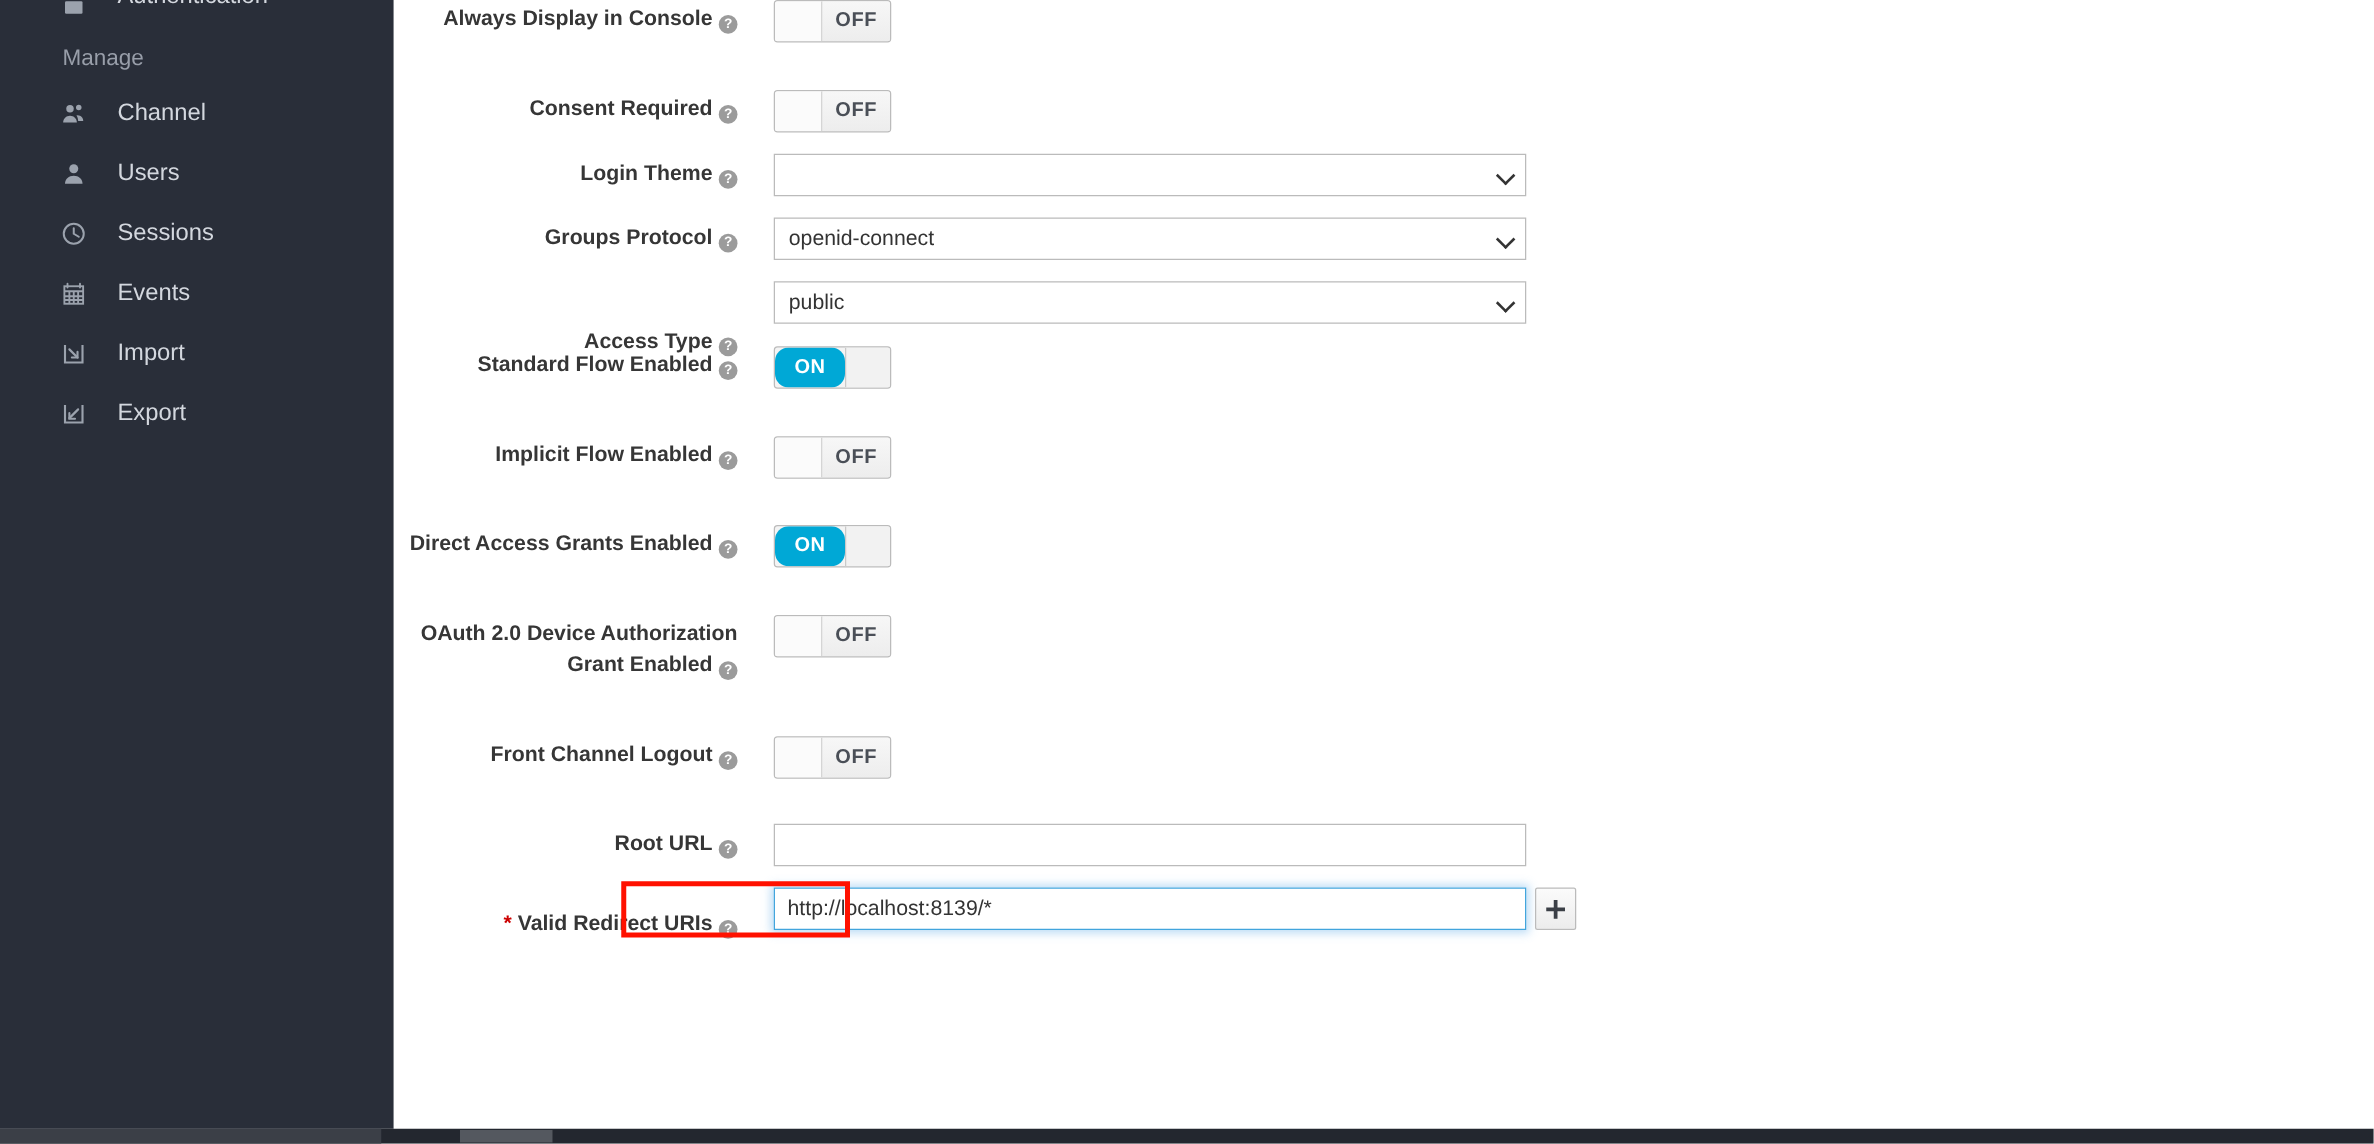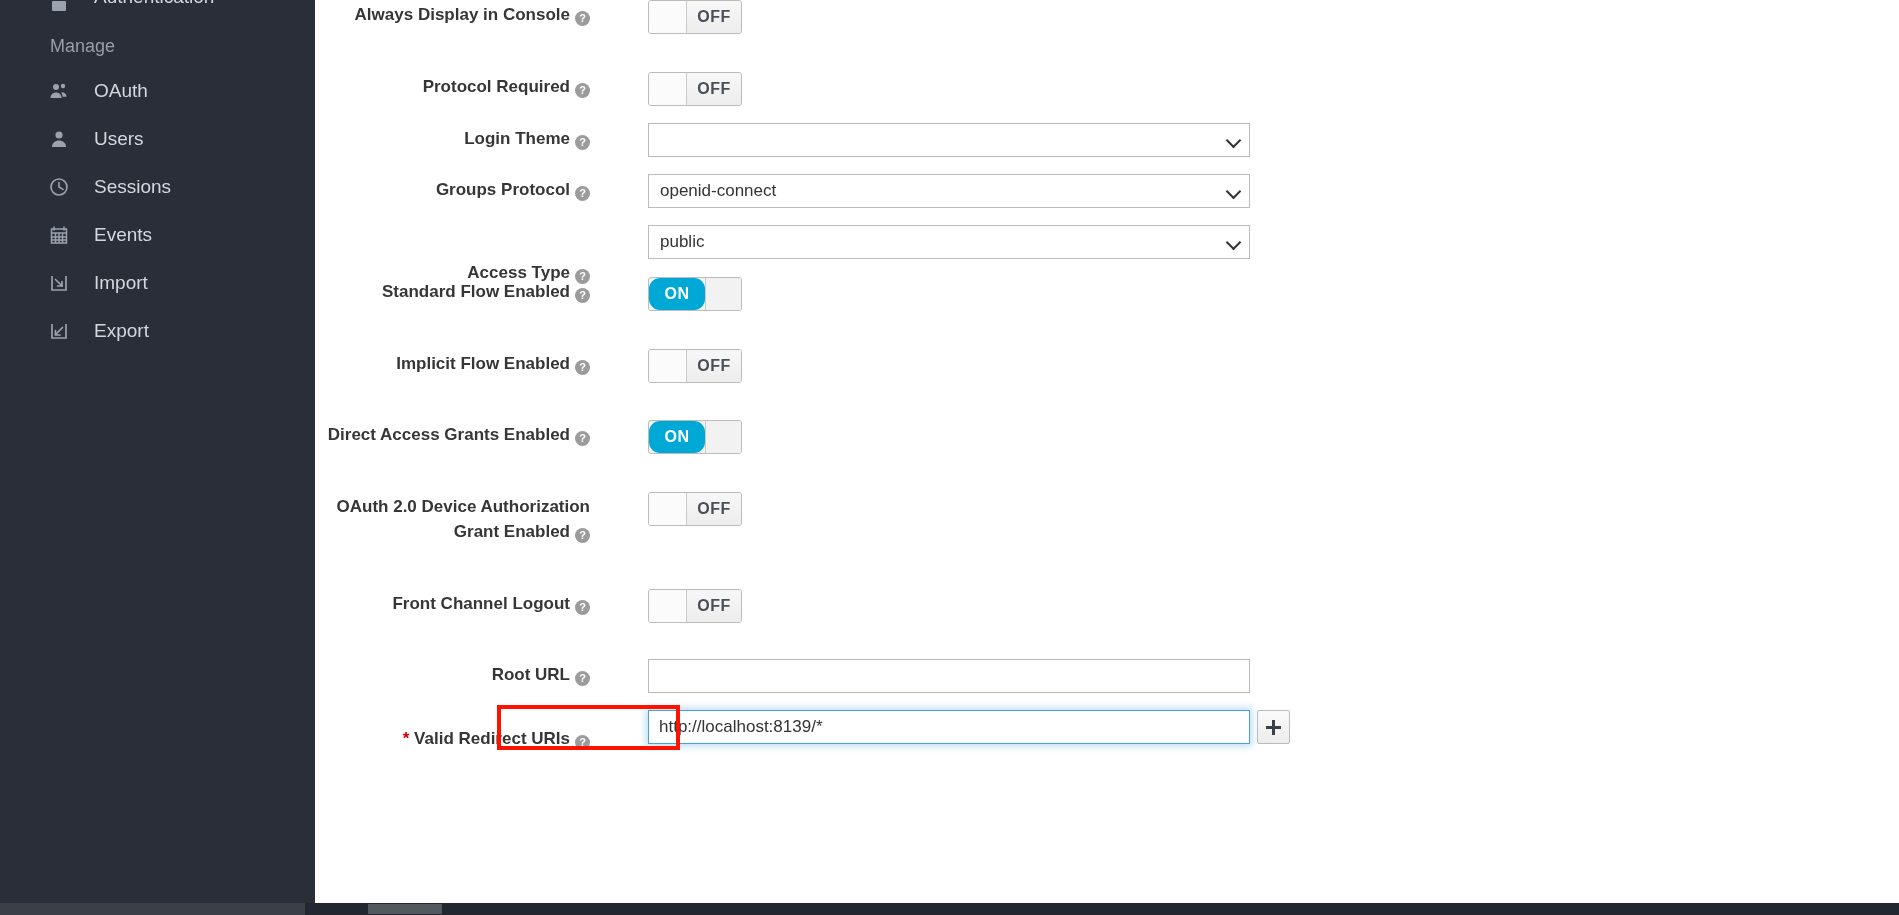--- a/index.html
+++ b/index.html
@@ -101,21 +101,21 @@
     background: #9b9b9b;
     color: #ffffff;
     font-size: 11px;
     font-weight: bold;
     line-height: 15px;
     text-align: center;
     font-family: "Liberation Sans", sans-serif;
     cursor: pointer;
   }
 
-  .field { position: absolute; left: 304px; margin-left: 29px; }
+  .field { position: absolute; left: 304px; }
 
   
   .toggle {
     display: inline-flex;
     height: 34px;
     width: 94px;
     border: 1px solid #bbbbbb;
     border-radius: 3px;
     overflow: hidden;
     cursor: pointer;
@@ -274,21 +274,21 @@
 
     <div class="nav-item">
       <span class="nav-icon">
         <svg width="20" height="20" viewBox="0 0 20 20" fill="currentColor">
           <circle cx="7" cy="6" r="3"></circle>
           <circle cx="14" cy="5" r="2.2"></circle>
           <path d="M1.5 17c0-3.3 2.5-5.5 5.5-5.5s5.5 2.2 5.5 5.5z"></path>
           <path d="M13.2 11.2c2.6.2 4.4 2.1 4.4 4.6h-4.1c0-1.8-.5-3.3-1.4-4.4z"></path>
         </svg>
       </span>
-      <span class="nav-label">OAuth</span>
+      <span class="nav-label">Channel</span>
     </div>
 
     <div class="nav-item">
       <span class="nav-icon">
         <svg width="20" height="20" viewBox="0 0 20 20" fill="currentColor">
           <circle cx="10" cy="6" r="3.6"></circle>
           <path d="M3 18c0-3.9 3.1-6.4 7-6.4s7 2.5 7 6.4z"></path>
         </svg>
       </span>
       <span class="nav-label">Users</span>
@@ -344,21 +344,21 @@
       <div class="form-label" style="top:2px;"><span>Always Display in Console</span><span class="help-icon">?</span></div>
       <div class="field" style="top:0px;">
         <div class="toggle off">
           <div class="seg knob"></div>
           <div class="seg text">OFF</div>
         </div>
       </div>
     </div>
 
     <div class="form-row" style="top:72px;">
-      <div class="form-label" style="top:2px;"><span>Protocol Required</span><span class="help-icon">?</span></div>
+      <div class="form-label" style="top:2px;"><span>Consent Required</span><span class="help-icon">?</span></div>
       <div class="field" style="top:0px;">
         <div class="toggle off">
           <div class="seg knob"></div>
           <div class="seg text">OFF</div>
         </div>
       </div>
     </div>
 
     <div class="form-row" style="top:123px;">
       <div class="form-label" style="top:3px;"><span>Login Theme</span><span class="help-icon">?</span></div>

